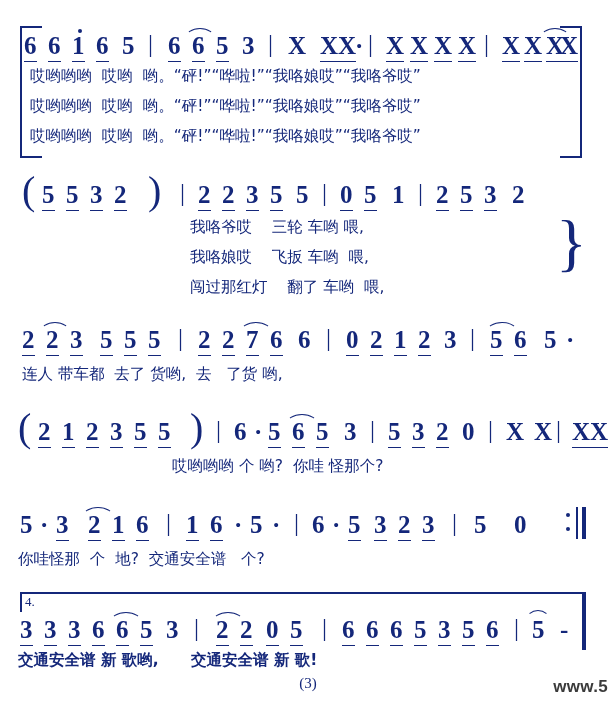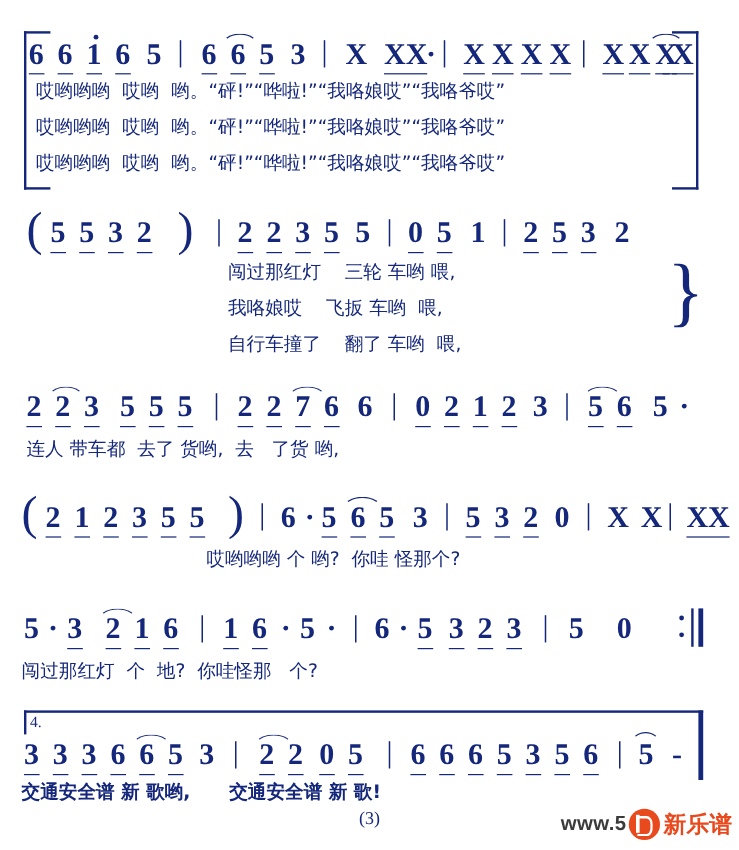--- a/index.html
+++ b/index.html
@@ -252,27 +252,27 @@
       <span class="abs num u1" style="left:364px; top:6px;">5</span>
       <span class="abs num" style="left:392px; top:6px;">1</span>
       <span class="abs bar" style="left:418px; top:4px;">|</span>
       <span class="abs num u1" style="left:436px; top:6px;">2</span>
       <span class="abs num u1" style="left:460px; top:6px;">5</span>
       <span class="abs num u1" style="left:484px; top:6px;">3</span>
       <span class="abs num" style="left:512px; top:6px;">2</span>
     </div>
 
     <div class="lyricrow" style="position:absolute; left:0; top:42px;">
-      <span class="abs" style="left:190px; top:0;">闯过那红灯    三轮 车哟 喂,</span>
+      <span class="abs" style="left:190px; top:0;">我咯爷哎    三轮 车哟 喂,</span>
     </div>
     <div class="lyricrow" style="position:absolute; left:0; top:72px;">
       <span class="abs" style="left:190px; top:0;">我咯娘哎    飞扳 车哟  喂,</span>
     </div>
     <div class="lyricrow" style="position:absolute; left:0; top:102px;">
-      <span class="abs" style="left:190px; top:0;">自行车撞了    翻了 车哟  喂,</span>
+      <span class="abs" style="left:190px; top:0;">闯过那红灯    翻了 车哟  喂,</span>
     </div>
 
     <span class="abs brace" style="left:556px; top:36px;">}</span>
   </div>
 
   <div class="system" style="position:absolute; left:0; top:320px; height:90px;">
     <div class="numrow" style="position:absolute; left:0; top:0;">
       <span class="abs num u1" style="left:22px; top:6px;">2</span>
       <span class="abs num u1" style="left:46px; top:6px;">2</span>
       <span class="abs num u1" style="left:70px; top:6px;">3</span>
@@ -365,21 +365,21 @@
       <span class="abs bar" style="left:452px; top:4px;">|</span>
       <span class="abs num" style="left:474px; top:6px;">5</span>
       <span class="abs num" style="left:514px; top:6px;">0</span>
 
       <div class="dot" style="left:566px; top:8px;"></div>
       <div class="dot" style="left:566px; top:22px;"></div>
       <div class="vline" style="left:576px; top:2px; height:32px;"></div>
       <div class="thickline" style="left:582px; top:2px; height:32px;"></div>
     </div>
     <div class="lyricrow" style="position:absolute; left:0; top:44px;">
-      <span class="abs" style="left:18px; top:0;">闯过那红灯  个  地?  你哇怪那   个?</span>
+      <span class="abs" style="left:18px; top:0;">你哇怪那  个  地?  交通安全谱   个?</span>
     </div>
   </div>
 
   <div class="system" style="position:absolute; left:0; top:592px; height:90px;">
 
     <div class="hline" style="left:20px; top:0; width:566px;"></div>
     <div class="vline" style="left:20px; top:0; height:20px;"></div>
     <span class="abs" style="left:25px; top:2px; font-family:'Liberation Serif',serif; font-size:13px; color:#14277a;">4.</span>
     <div class="thickline" style="left:582px; top:0; height:58px;"></div>
 
@@ -413,19 +413,15 @@
     </div>
     <div class="lyricrow" style="position:absolute; left:0; top:58px;">
       <span class="abs" style="left:18px; top:0;font-weight:bold;">交通安全谱 新 歌哟,      交通安全谱 新 歌!</span>
     </div>
   </div>
 
   <div class="pagenum">(3)</div>
 
   <div class="wm">
     <span class="wm-url">www.5</span>
-    <span class="wm-badge">
-      <span class="wm-circle"></span>
-      <span class="wm-text">新乐谱</span>
-    </span>
   </div>
 
 </div>
 
 </body></html>

